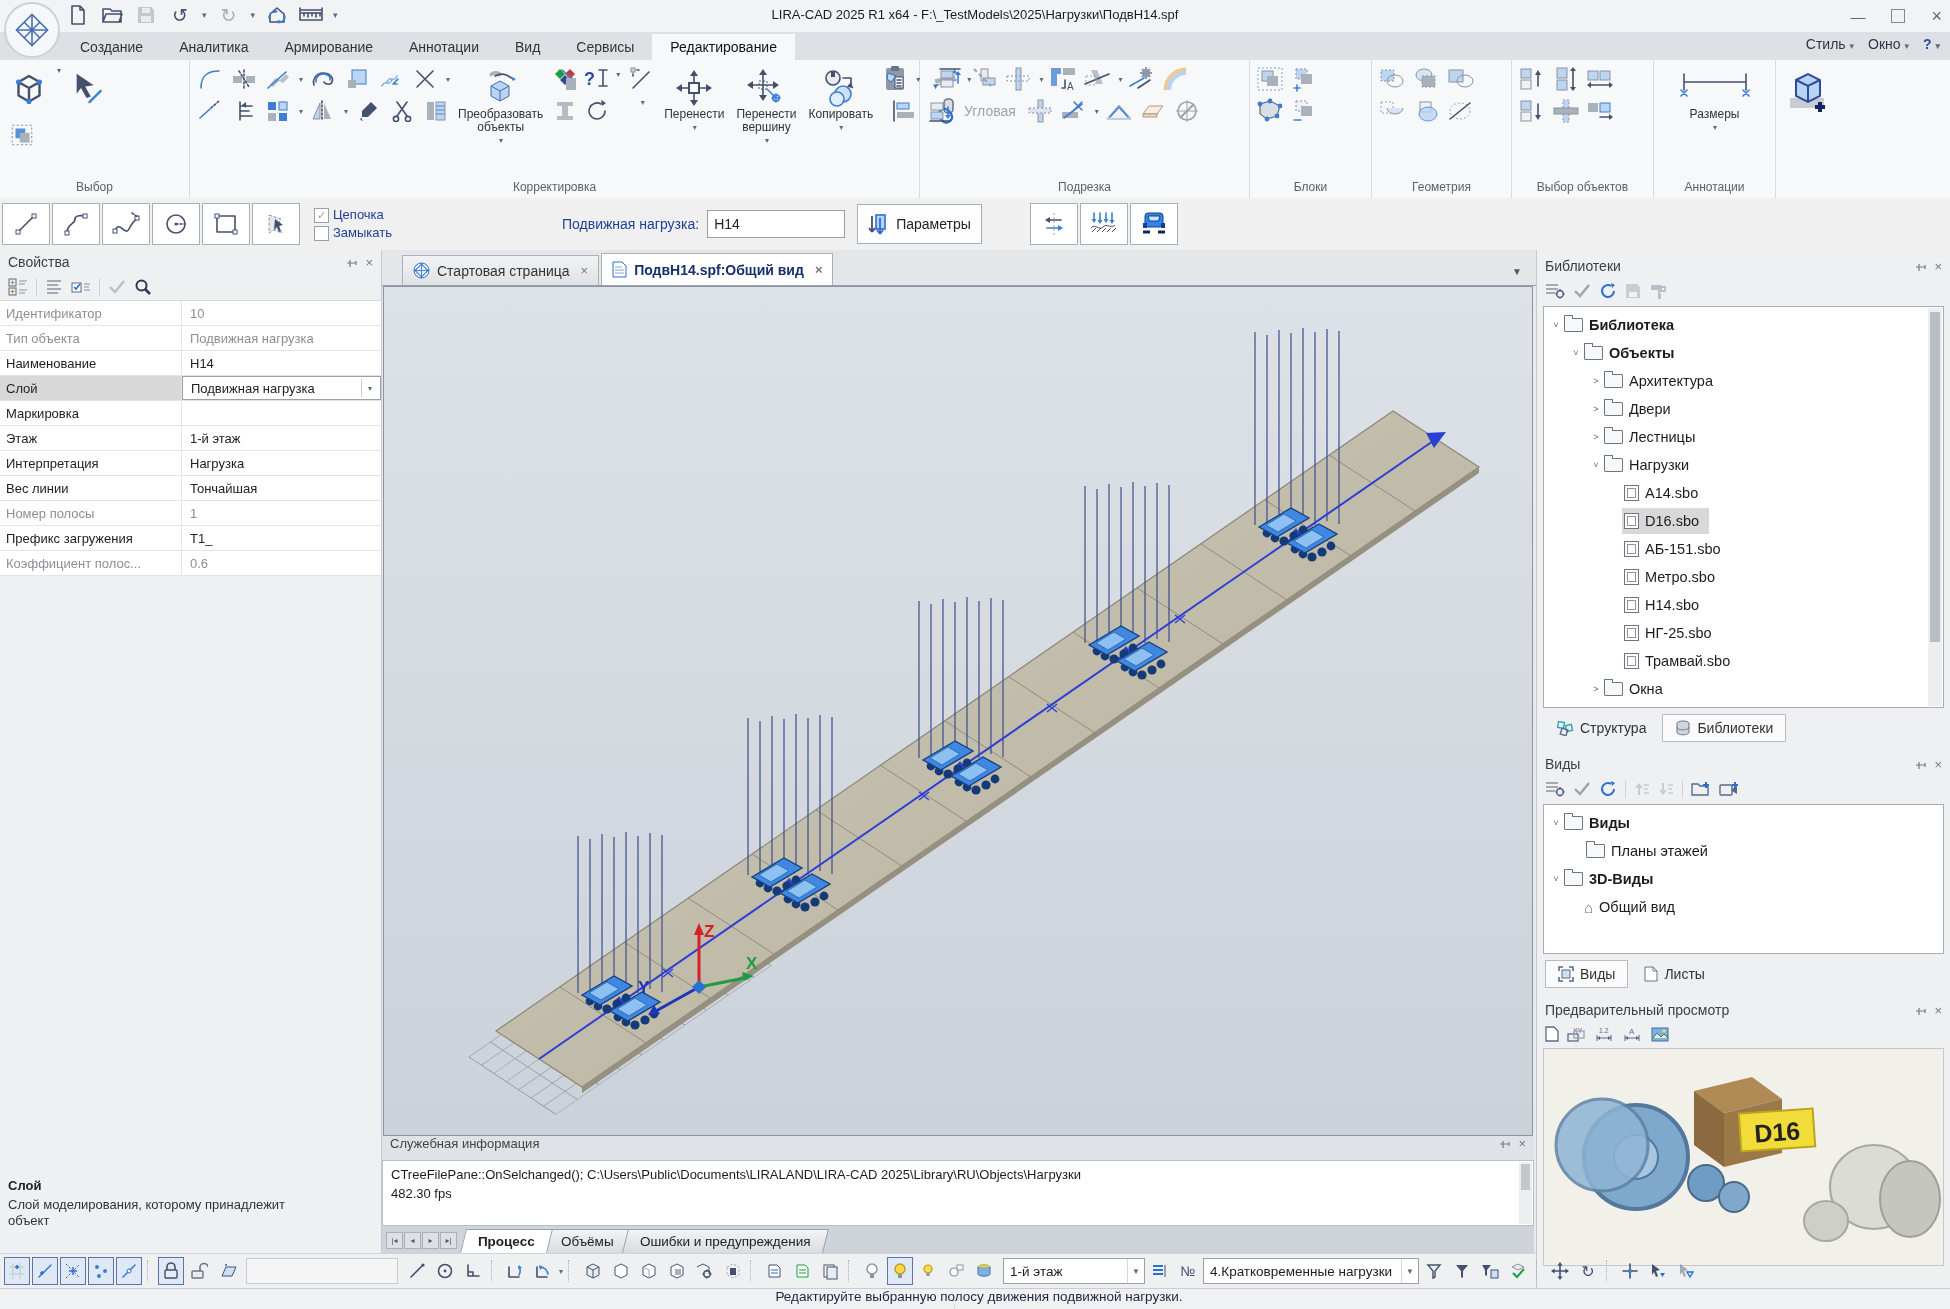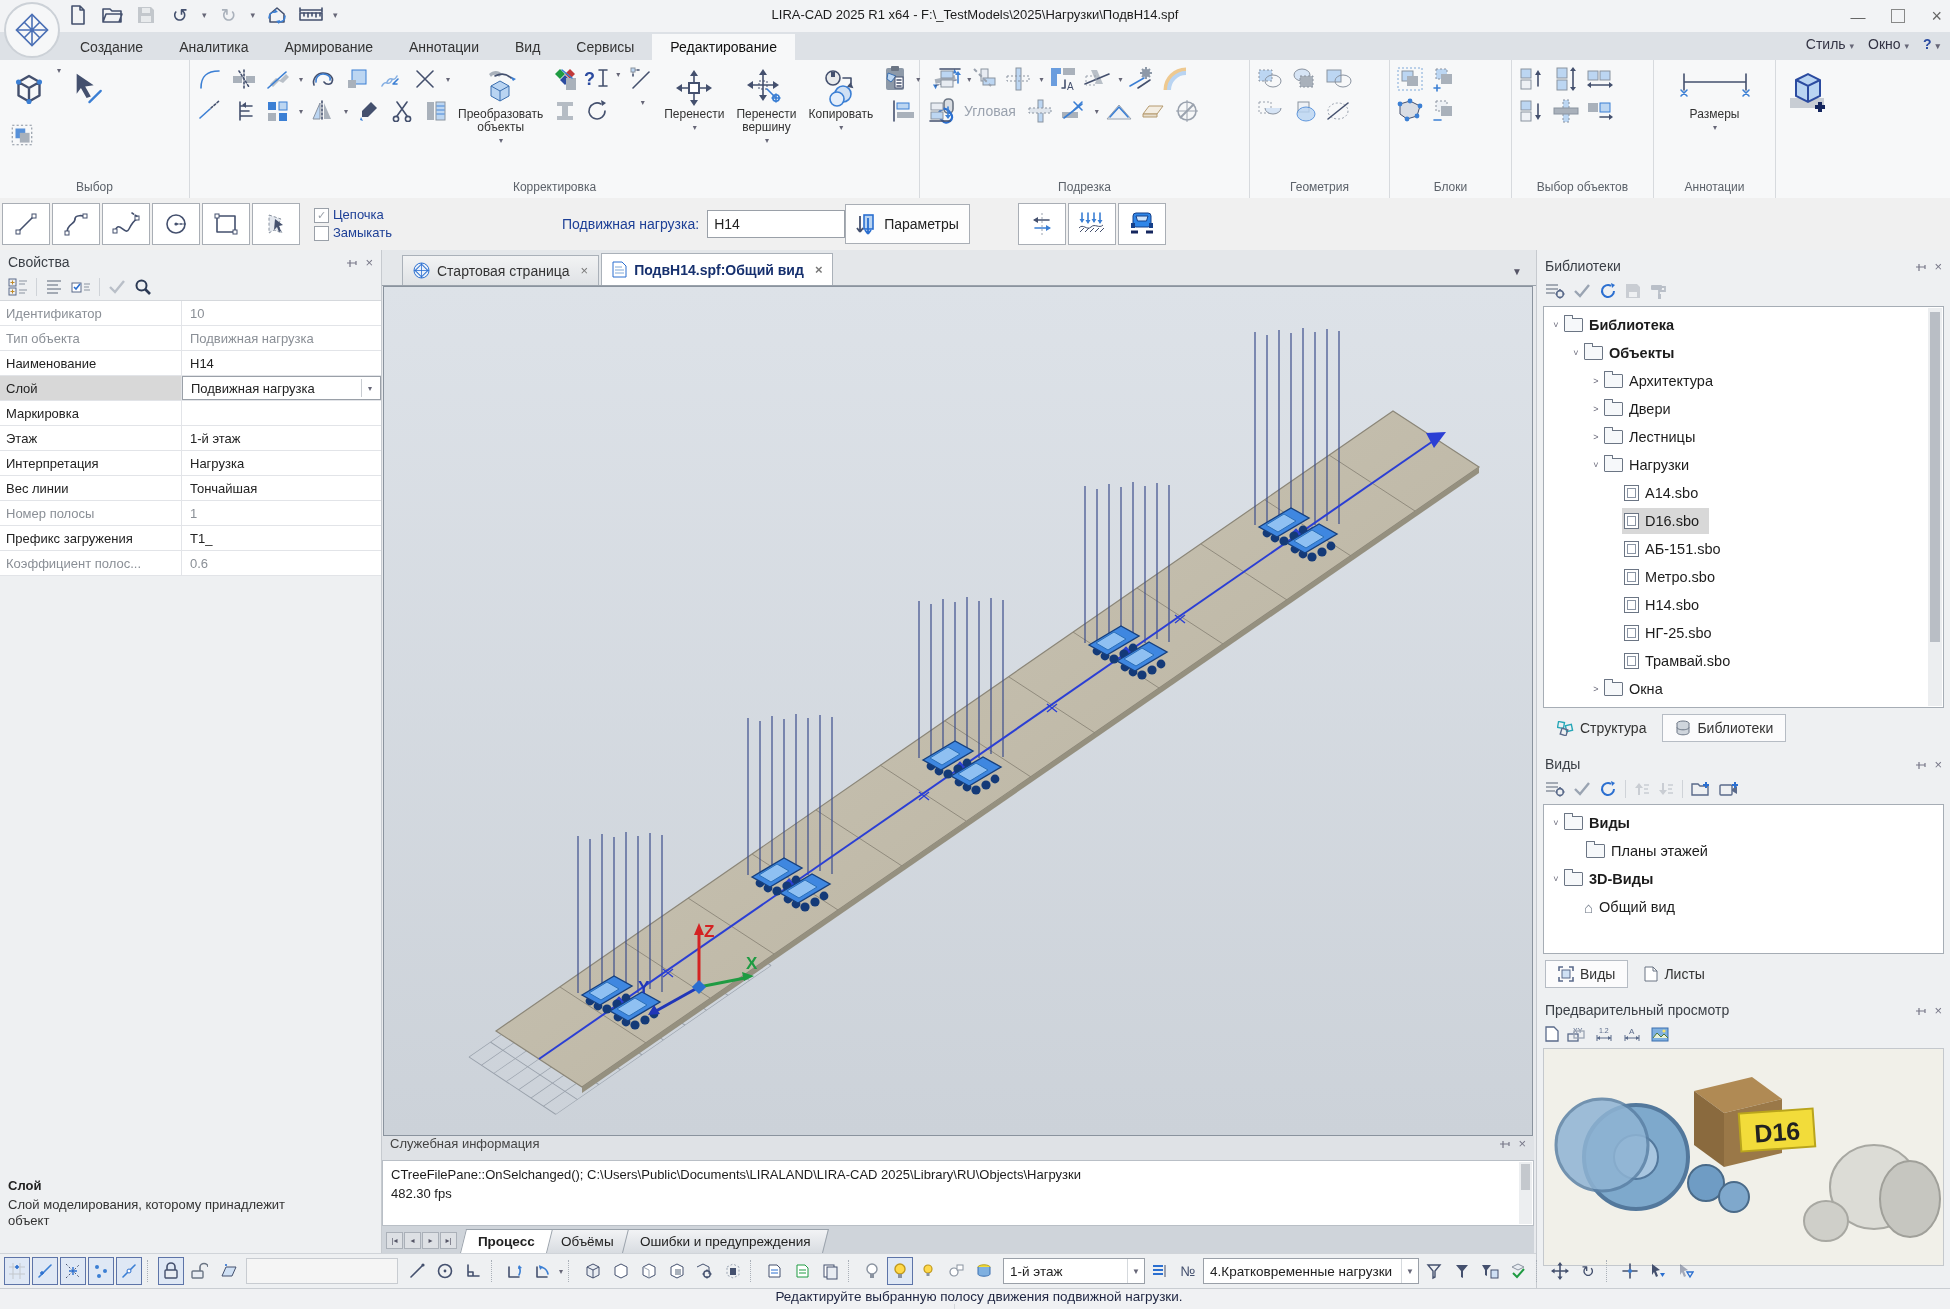--- a/index.html
+++ b/index.html
@@ -550,68 +550,20 @@
                   <path d="M13,2v22M2,13h22" stroke="#9aa2ae"></path>
                   <path d="M6,20L20,6" stroke="#9aa2ae" stroke-width="2"></path>
                 </svg>
               </span>
           </div>
         </div>
       </div>
       <div class="rg-label">Подрезка</div>
     </div>
 
-    <div class="rgroup" style="width:140px;">
-      <div class="rg-body">
-        <div class="icol">
-          <div class="irow">
-            <span class="si">
-                <svg width="28" height="24" viewBox="0 0 28 24">
-                  <rect x="3" y="3" width="13" height="11" class="f3" stroke="#8a93a0" stroke-dasharray="2 2"></rect>
-                  <ellipse cx="17" cy="14" rx="8" ry="6" fill="none" stroke="#8a93a0"></ellipse>
-                </svg>
-              </span>
-            <span class="si">
-                <svg width="28" height="24" viewBox="0 0 28 24">
-                  <ellipse cx="12" cy="8" rx="8" ry="6" fill="#d6e4f5" stroke="#8a93a0"></ellipse>
-                  <rect x="10" y="9" width="13" height="11" class="fg" stroke="#8a93a0" stroke-dasharray="2 2"></rect>
-                </svg>
-              </span>
-            <span class="si">
-                <svg width="28" height="24" viewBox="0 0 28 24">
-                  <rect x="3" y="3" width="14" height="12" class="f3" stroke="#8a93a0"></rect>
-                  <ellipse cx="19" cy="14" rx="8" ry="6" fill="none" stroke="#8a93a0"></ellipse>
-                </svg>
-              </span>
-          </div>
-          <div class="irow">
-            <span class="si">
-                <svg width="28" height="24" viewBox="0 0 28 24">
-                  <rect x="3" y="3" width="12" height="11" fill="none" stroke="#9aa2ae" stroke-dasharray="2 2"></rect>
-                  <path d="M9,9a8,6 0 1,0 16,0" fill="#d6e4f5" stroke="#8a93a0"></path>
-                </svg>
-              </span>
-            <span class="si">
-                <svg width="28" height="24" viewBox="0 0 28 24">
-                  <rect x="8" y="3" width="11" height="10" fill="#eef1f5" stroke="#8a93a0"></rect>
-                  <ellipse cx="16" cy="15" rx="9" ry="7" fill="#b9d4f2" stroke="#3b7fd4" opacity=".8"></ellipse>
-                </svg>
-              </span>
-            <span class="si">
-                <svg width="28" height="24" viewBox="0 0 28 24">
-                  <ellipse cx="14" cy="12" rx="10" ry="8" fill="none" stroke="#9aa2ae" stroke-dasharray="2 2"></ellipse>
-                  <path class="s1" d="M4,20L24,4"></path>
-                </svg>
-              </span>
-          </div>
-        </div>
-      </div>
-      <div class="rg-label">Геометрия</div>
-    </div>
-
     <div class="rgroup" style="width:122px;">
       <div class="rg-body">
         <div class="icol">
           <div class="irow">
             <span class="si">
                 <svg width="28" height="26" viewBox="0 0 28 26">
                   <rect x="2" y="2" width="24" height="22" fill="none" stroke="#7fa8d8" stroke-dasharray="2 2"></rect>
                   <rect x="6" y="5" width="11" height="10" class="f3" stroke="#8a93a0"></rect>
                   <rect x="11" y="10" width="11" height="10" class="fg"></rect>
                 </svg>
@@ -639,20 +591,68 @@
                 <svg width="28" height="26" viewBox="0 0 28 26">
                   <rect x="6" y="3" width="11" height="10" fill="#eef1f5" stroke="#8a93a0" stroke-dasharray="2 2"></rect>
                   <rect x="11" y="8" width="11" height="10" class="fg"></rect>
                   <path class="s2" d="M4,22h7" stroke-width="2.6"></path>
                 </svg>
               </span>
           </div>
         </div>
       </div>
       <div class="rg-label">Блоки</div>
+    </div>
+
+    <div class="rgroup" style="width:140px;">
+      <div class="rg-body">
+        <div class="icol">
+          <div class="irow">
+            <span class="si">
+                <svg width="28" height="24" viewBox="0 0 28 24">
+                  <rect x="3" y="3" width="13" height="11" class="f3" stroke="#8a93a0" stroke-dasharray="2 2"></rect>
+                  <ellipse cx="17" cy="14" rx="8" ry="6" fill="none" stroke="#8a93a0"></ellipse>
+                </svg>
+              </span>
+            <span class="si">
+                <svg width="28" height="24" viewBox="0 0 28 24">
+                  <ellipse cx="12" cy="8" rx="8" ry="6" fill="#d6e4f5" stroke="#8a93a0"></ellipse>
+                  <rect x="10" y="9" width="13" height="11" class="fg" stroke="#8a93a0" stroke-dasharray="2 2"></rect>
+                </svg>
+              </span>
+            <span class="si">
+                <svg width="28" height="24" viewBox="0 0 28 24">
+                  <rect x="3" y="3" width="14" height="12" class="f3" stroke="#8a93a0"></rect>
+                  <ellipse cx="19" cy="14" rx="8" ry="6" fill="none" stroke="#8a93a0"></ellipse>
+                </svg>
+              </span>
+          </div>
+          <div class="irow">
+            <span class="si">
+                <svg width="28" height="24" viewBox="0 0 28 24">
+                  <rect x="3" y="3" width="12" height="11" fill="none" stroke="#9aa2ae" stroke-dasharray="2 2"></rect>
+                  <path d="M9,9a8,6 0 1,0 16,0" fill="#d6e4f5" stroke="#8a93a0"></path>
+                </svg>
+              </span>
+            <span class="si">
+                <svg width="28" height="24" viewBox="0 0 28 24">
+                  <rect x="8" y="3" width="11" height="10" fill="#eef1f5" stroke="#8a93a0"></rect>
+                  <ellipse cx="16" cy="15" rx="9" ry="7" fill="#b9d4f2" stroke="#3b7fd4" opacity=".8"></ellipse>
+                </svg>
+              </span>
+            <span class="si">
+                <svg width="28" height="24" viewBox="0 0 28 24">
+                  <ellipse cx="14" cy="12" rx="10" ry="8" fill="none" stroke="#9aa2ae" stroke-dasharray="2 2"></ellipse>
+                  <path class="s1" d="M4,20L24,4"></path>
+                </svg>
+              </span>
+          </div>
+        </div>
+      </div>
+      <div class="rg-label">Геометрия</div>
     </div>
 
     <div class="rgroup" style="width:142px;">
       <div class="rg-body">
         <div class="icol">
           <div class="irow">
             <span class="si">
                 <svg width="28" height="26" viewBox="0 0 28 26">
                   <rect x="3" y="3" width="10" height="9" class="f3" stroke="#8a93a0"></rect>
                   <rect x="3" y="14" width="10" height="9" fill="#eef1f5" stroke="#8a93a0"></rect>
@@ -788,21 +788,21 @@
         </div>
       <div class="chk">
           <span class="box"></span>
           <span>Замыкать</span>
         </div>
     </div>
     <span class="lbl-blue" style="margin-left:170px;">Подвижная нагрузка:</span>
     <div class="txtbox" style="margin-left:8px;">
         <span>H14</span>
       </div>
-    <div class="parbtn" style="margin-left:0;">
+    <div class="parbtn" style="margin-left:12px;">
       <svg width="22" height="24" viewBox="0 0 22 24">
           <rect x="8" y="3" width="9" height="14" fill="#b9d4f2" stroke="#2b6fd0" stroke-width="1.6"></rect>
           <path d="M4,4v16M4,20l-3-4M4,20l3-4" stroke="#44506e" stroke-width="1.8" fill="none"></path>
           <path d="M12,6v16M12,22l-3-4M12,22l3-4" stroke="#2b6fd0" stroke-width="1.8" fill="none"></path>
         </svg>
       <span>Параметры</span>
     </div>
     <span class="ebtn" style="margin-left:48px;">
         <svg width="26" height="26" viewBox="0 0 26 26">
           <path d="M13,2v22" stroke="#9aa2ae" stroke-dasharray="2 2" fill="none"></path>

